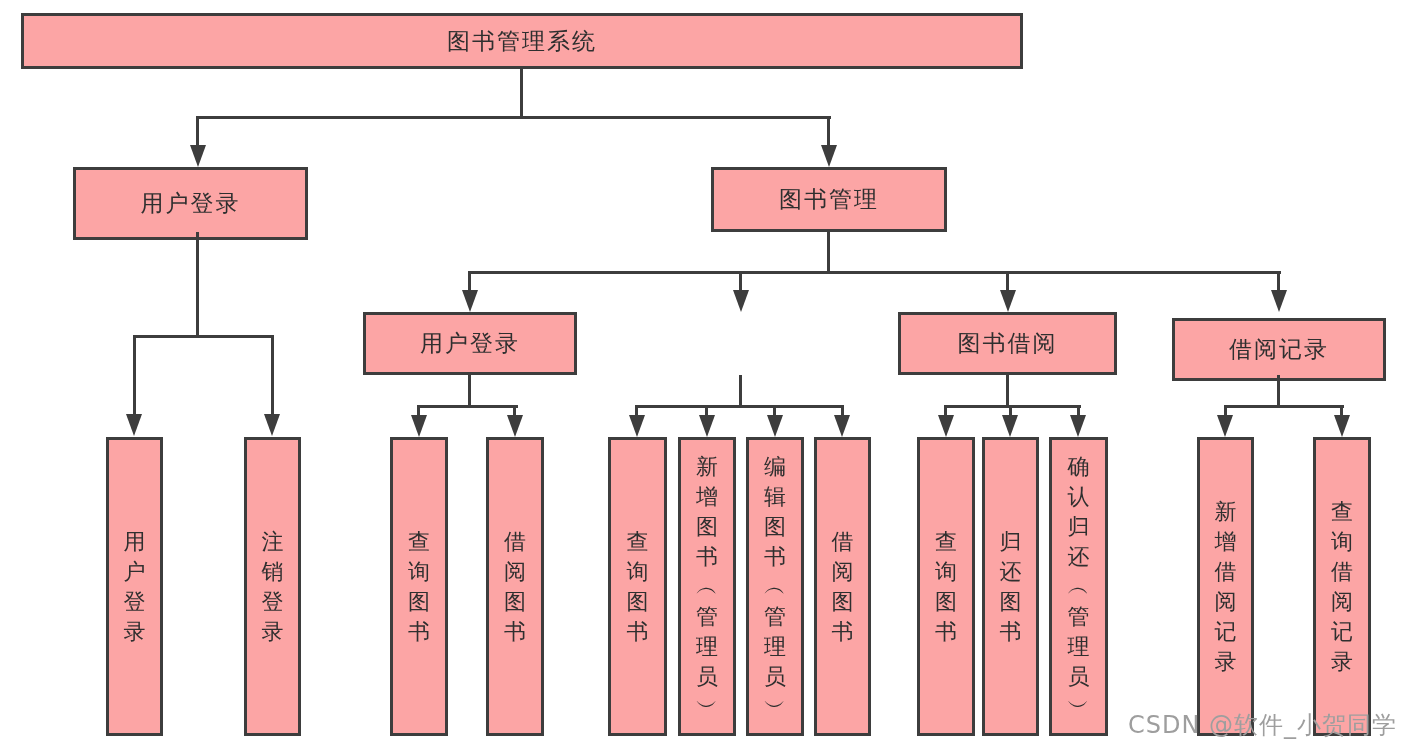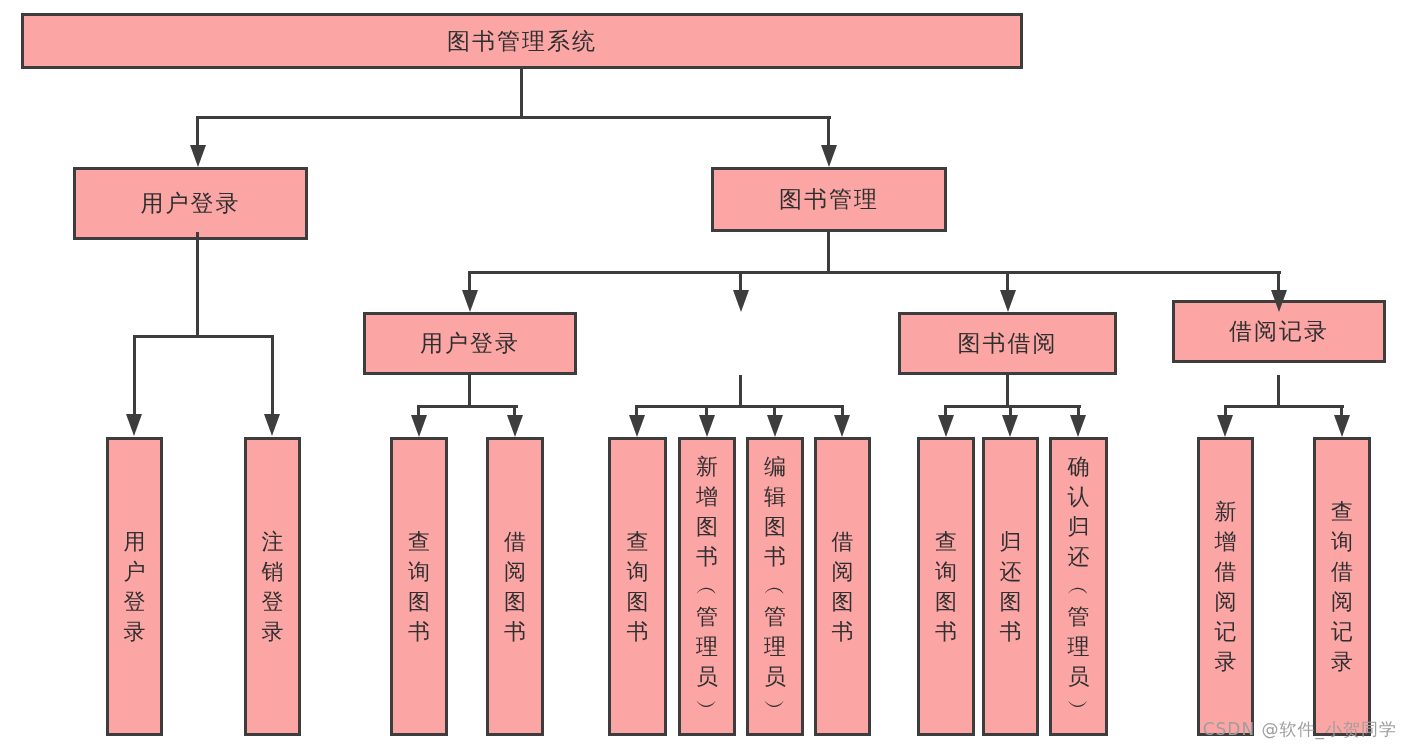--- a/index.html
+++ b/index.html
@@ -55,40 +55,40 @@
     position:absolute;
     width:0;height:0;
     border-left:8px solid transparent;
     border-right:8px solid transparent;
     border-top:22px solid var(--line);
   }
   .watermark{
     position:absolute;
     right:8px;
     bottom:6px;
-    font-size:17px;
+    font-size:24px;
     color:var(--wm);
     letter-spacing:1px;
     z-index:5;
     white-space:nowrap;
   }
 </style>
 </head>
 <body>
 
 <div class="canvas">
 
   <div class="node hbox" style="left:21px;top:13px;width:1002px;height:56px">图书管理系统</div>
 
   <div class="node hbox" style="left:73px;top:167px;width:235px;height:73px">用户登录</div>
   <div class="node hbox" style="left:711px;top:167px;width:236px;height:65px">图书管理</div>
 
   <div class="node hbox" style="left:363px;top:312px;width:214px;height:63px">用户登录</div>
   <div class="node hbox" style="left:898px;top:312px;width:219px;height:63px">图书借阅</div>
-  <div class="node hbox" style="left:1172px;top:300px;width:214px;height:63px">借阅记录</div>
+  <div class="node hbox" style="left:1172px;top:318px;width:214px;height:63px">借阅记录</div>
 
   <div class="node vbox" style="left:106px;top:437px;width:57px;height:299px">
       <span class="vchar">用</span>
       <span class="vchar">户</span>
       <span class="vchar">登</span>
       <span class="vchar">录</span>
     </div>
   <div class="node vbox" style="left:244px;top:437px;width:57px;height:299px">
       <span class="vchar">注</span>
       <span class="vchar">销</span>

